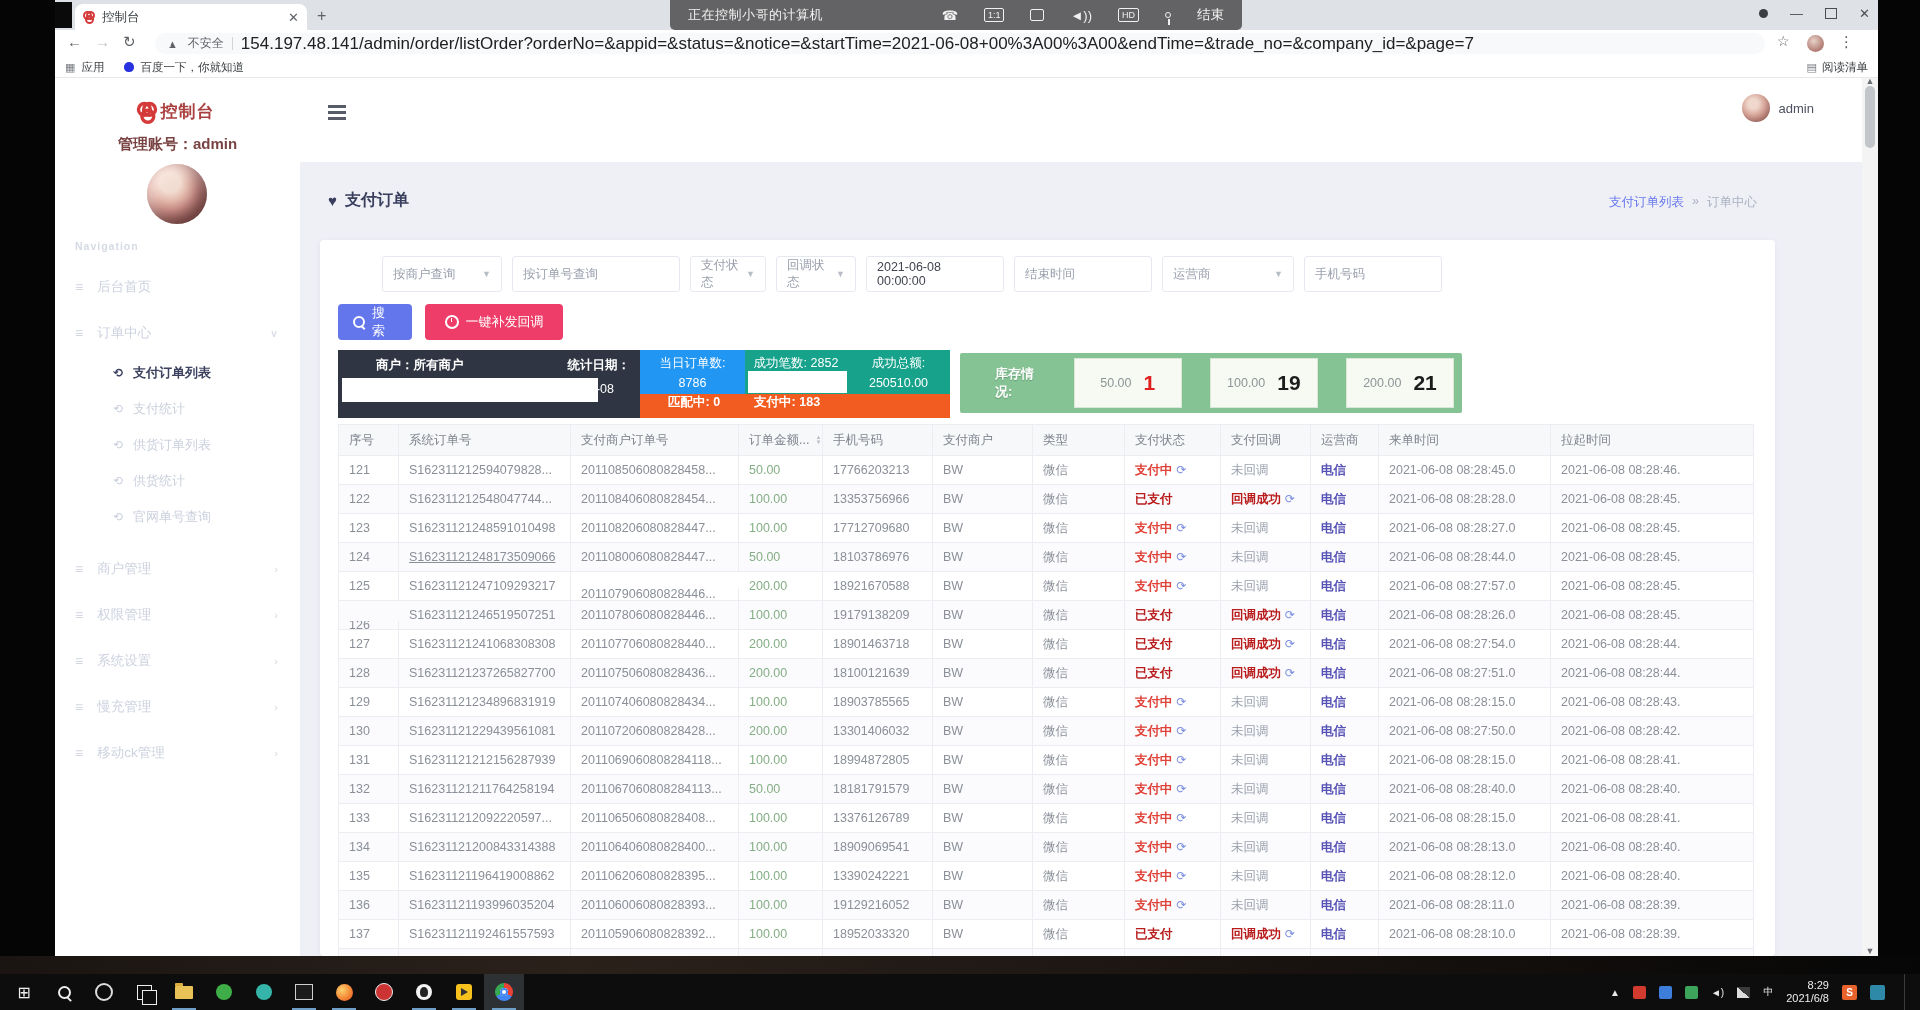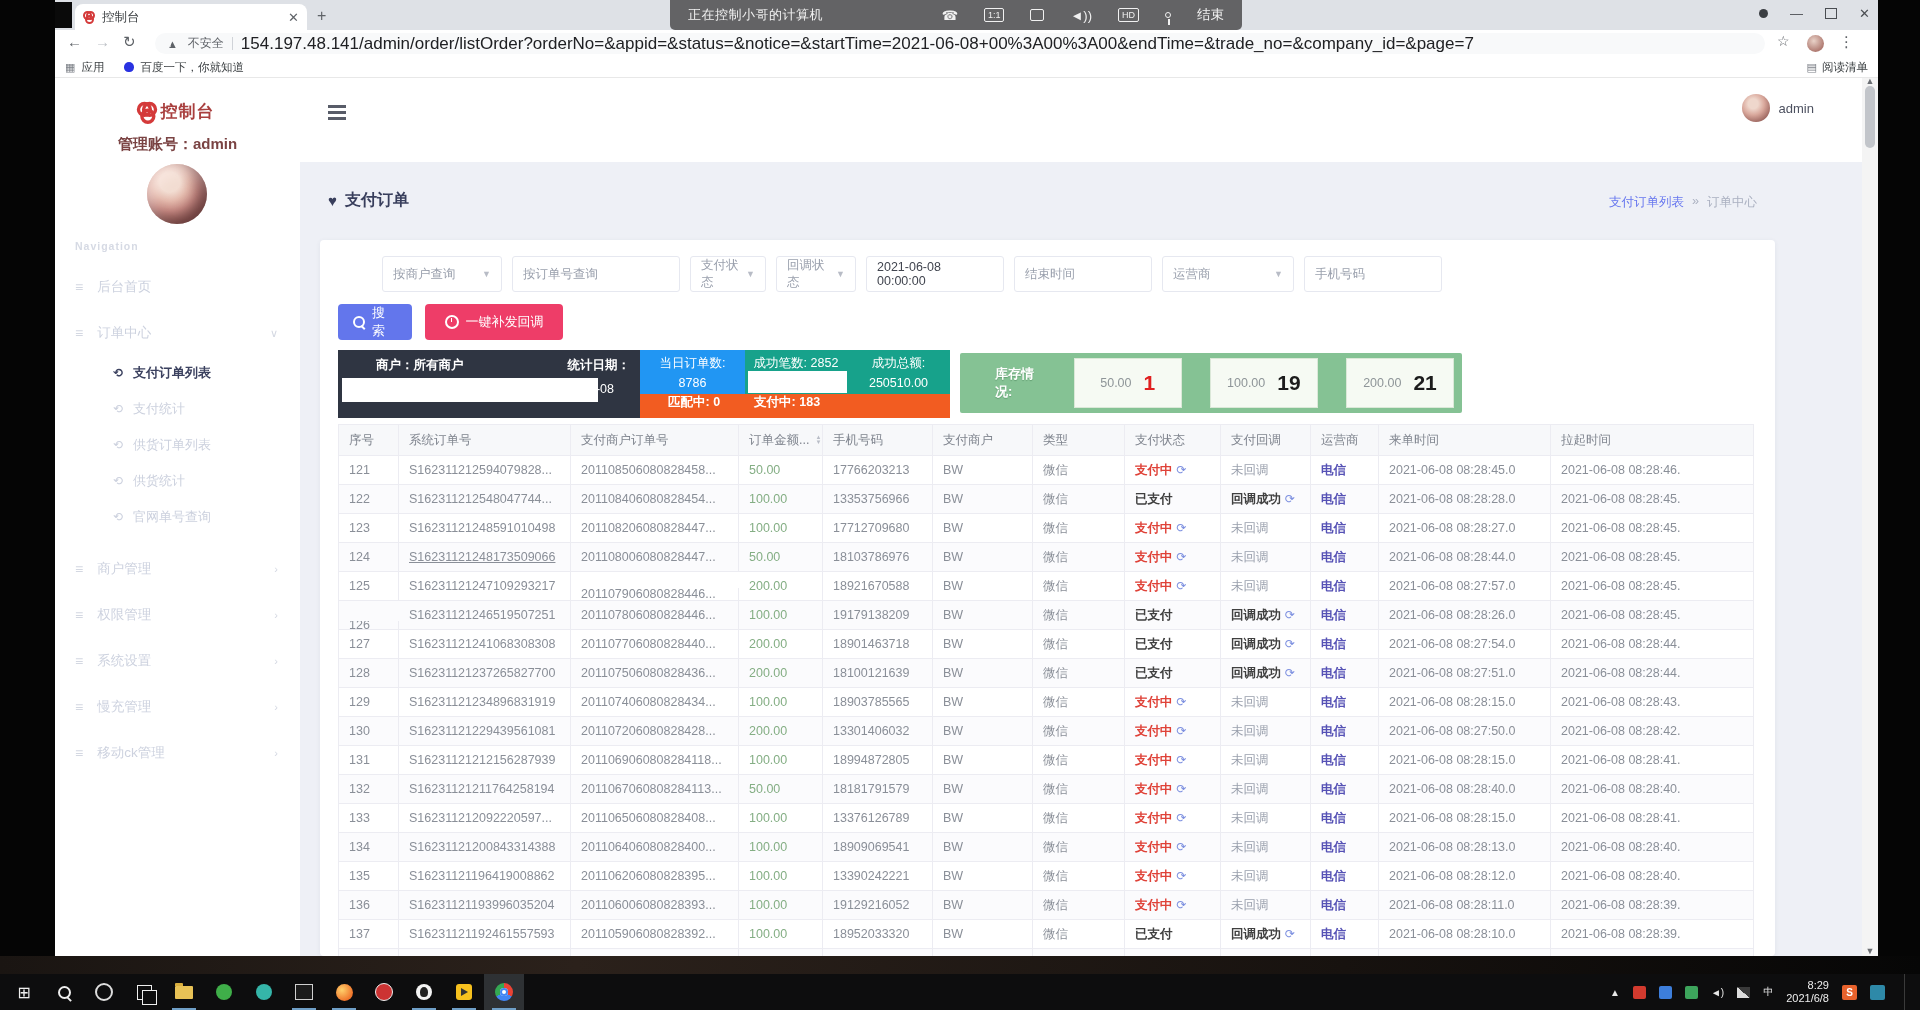--- a/index.html
+++ b/index.html
@@ -134,21 +134,21 @@
   #table{position:absolute;left:18px;top:184px;width:1414px;border:1px solid #ececf2;border-bottom:none;
      font-size:12.5px;color:#8a8f98;overflow:hidden;height:532px}
   .tr{display:flex;height:28px;border-bottom:1px solid #ececf2;align-items:stretch}
   .tr.head{height:30px;background:#f7f8fa;color:#7f848e}
   .tr.even{background:#fbfbfd}
   .td{display:flex;align-items:center;padding:0 10px;box-sizing:border-box;border-right:1px solid #ececf2;
       white-space:nowrap;overflow:hidden;gap:4px}
   .td:last-child{border-right:none}
   .amt{color:#84ae84}
   .st-red{color:#df4238;font-weight:bold}
-  .st-green{color:#404040;font-weight:bold}
+  .st-green{color:#b91c1c;font-weight:bold}
   .cb-none{color:#9aa0ad}
   .carrier{color:#5551b5;font-weight:bold}
   .rf{color:#7d90e0;font-size:12px;cursor:pointer}
   .sort{display:inline-flex;flex-direction:column;line-height:5px;font-size:6px;color:#b9bdc7;margin-left:2px}
   
   #video-strip{left:0;top:956px;width:1920px;height:18px;background:linear-gradient(90deg,#1a1512,#2b211b 30%,#17120f 70%,#060606)}
   #taskbar{left:0;top:974px;width:1920px;height:36px;background:#0d0d0e;display:flex;align-items:center;padding:0 4px;box-sizing:border-box}
   .tb-app{width:40px;height:36px;display:flex;align-items:center;justify-content:center;position:relative}
   .tb-app.run:after{content:"";position:absolute;left:8px;bottom:0;width:24px;height:2px;background:#6f9fc7}
   .tb-app.active{background:#2e3134}

